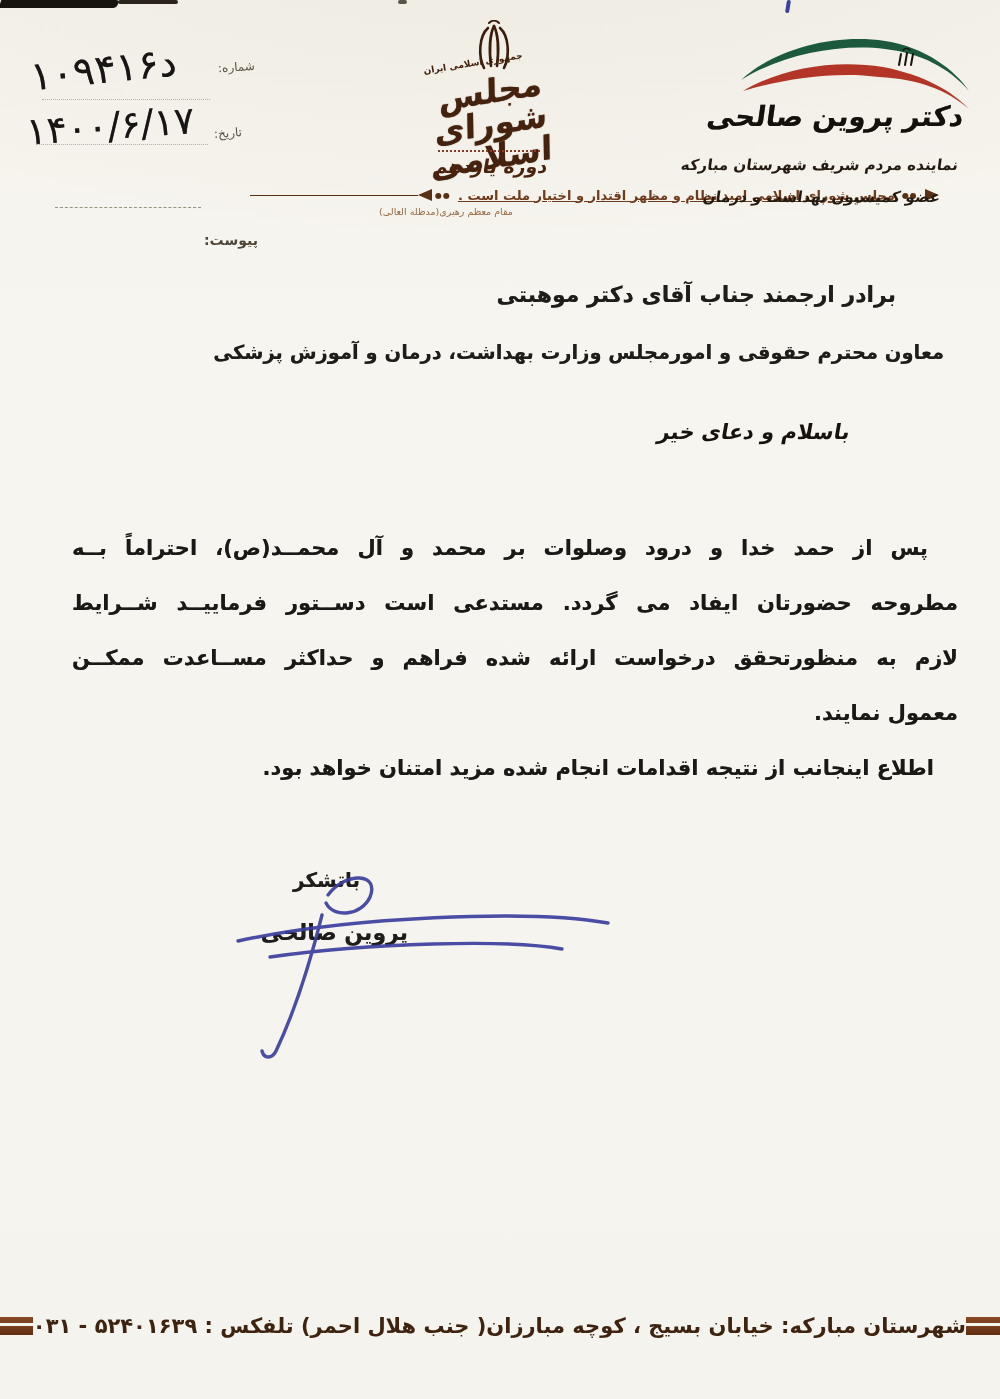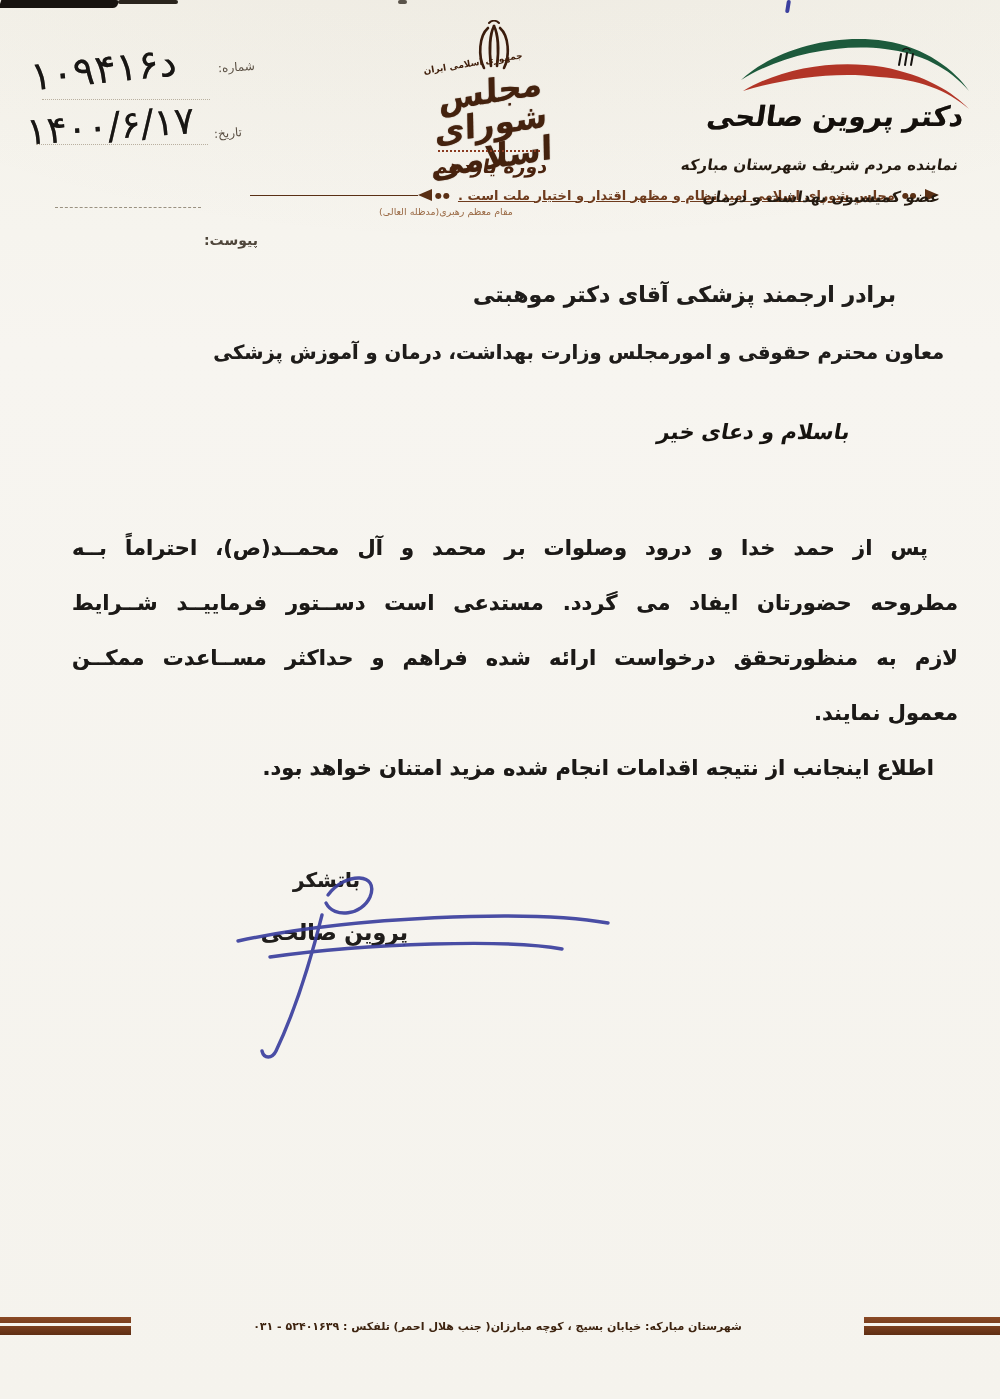--- a/index.html
+++ b/index.html
@@ -83,21 +83,21 @@
   .signer{right:592px;top:920px;font-size:22px;font-weight:bold;}
   .sig-svg{left:228px;top:853px;z-index:5;}
 
   
   .footer{left:0;top:1306px;width:1000px;height:40px;display:flex;align-items:center;direction:ltr;}
   .bars{display:flex;flex-direction:column;gap:3px;}
   .bars-left{width:131px;}
   .bars-right{width:136px;}
   .bar-a{height:6px;background:linear-gradient(180deg,var(--bar-light),#7a3f1e);}
   .bar-b{height:9px;background:linear-gradient(180deg,#7a3f1e,var(--bar-dark));}
-  .footer-text{flex:1;text-align:center;font-size:11px;font-weight:bold;color:#3e2410;white-space:nowrap;}
+  .footer-text{flex:1;text-align:left;font-size:21px;font-weight:bold;color:#3e2410;white-space:nowrap;}
 </style>
 </head>
 <body>
 
 <div id="paper">
 
   <div class="abs tear1"></div>
   <div class="abs tear2"></div>
   <div class="abs speck1"></div>
   <div class="abs bluetick"></div>
@@ -146,21 +146,21 @@
         <path d="M174,25 l-2,12"></path>
         <path d="M180,26 l-2,11"></path>
         <path d="M170,22 c2,-2 5,-2 7,0" stroke-width="1.5"></path>
       </g>
     </svg>
   </div>
   <div class="abs sender-name rtl scan-ink">دکتر پروین صالحی</div>
   <div class="abs sender-role1 rtl">نماینده مردم شریف شهرستان مبارکه</div>
   <div class="abs sender-role2 rtl">عضو کمیسیون بهداشت و درمان</div>
 
-  <div class="abs rcp1 rtl scan-ink">برادر ارجمند پزشکی آقای دکتر موهبتی</div>
+  <div class="abs rcp1 rtl scan-ink">برادر ارجمند جناب آقای دکتر موهبتی</div>
   <div class="abs rcp2 rtl scan-ink">معاون محترم حقوقی و امورمجلس وزارت بهداشت، درمان و آموزش پزشکی</div>
 
   <div class="abs salutation rtl">باسلام و دعای خیر</div>
 
   <div class="abs body-block">
     <div class="bline first scan-ink">پس از حمد خدا و درود وصلوات بر محمد و آل محمــد(ص)، احتراماً بــه</div>
     <div class="bline scan-ink">مطروحه حضورتان ایفاد می گردد. مستدعی است دســتور فرماییــد شــرایط</div>
     <div class="bline scan-ink">لازم به منظورتحقق درخواست ارائه شده فراهم و حداکثر مســاعدت ممکــن</div>
     <div class="bline short scan-ink">معمول نمایند.</div>
     <div class="bline last scan-ink">اطلاع اینجانب از نتیجه اقدامات انجام شده مزید امتنان خواهد بود.</div>

